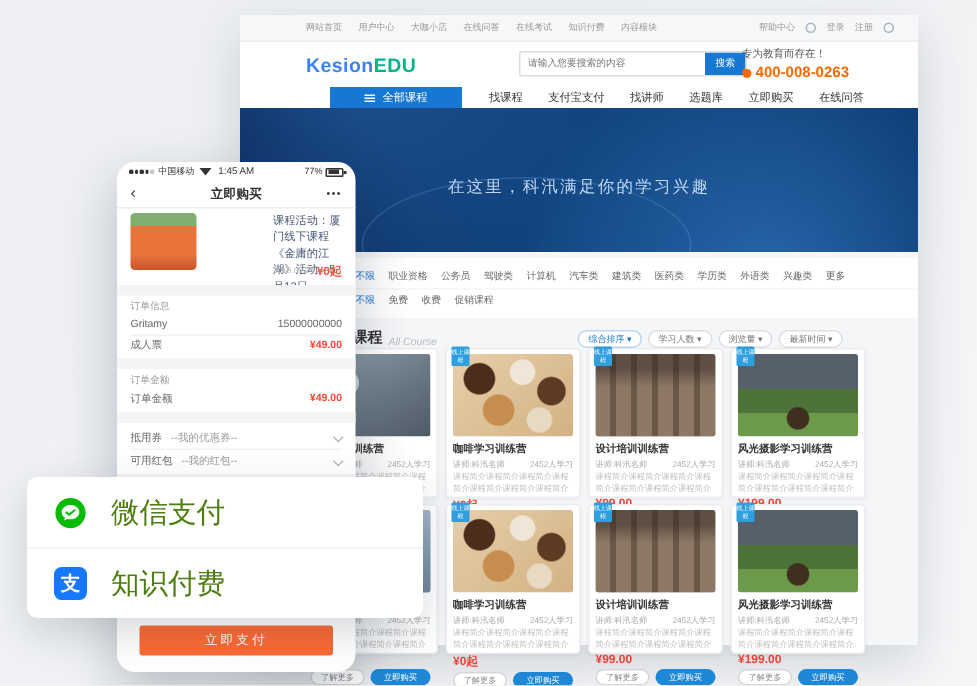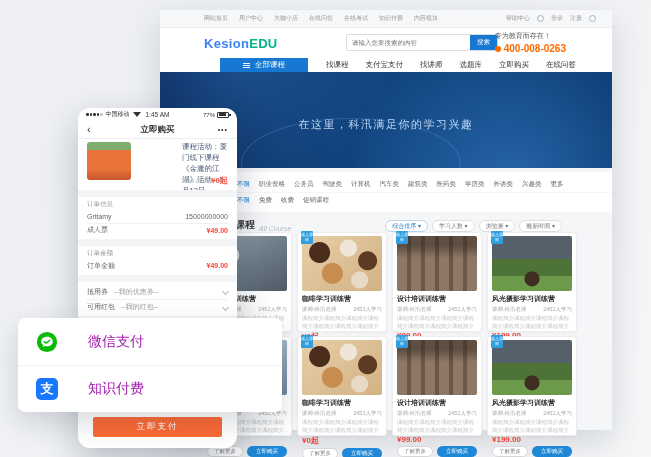--- a/index.html
+++ b/index.html
@@ -139,21 +139,21 @@
   .bline{border-top:1px solid #f1f1f3;}
   .paybtn{position:absolute;left:15px;right:15px;bottom:11px;height:20px;background:var(--pay);
           color:#fff;font-size:8.5px;display:flex;align-items:center;justify-content:center;
           border-radius:2px;cursor:pointer;letter-spacing:2px;}
 
   
   .paycard{position:absolute;left:18px;top:318px;width:264px;height:94px;background:#fff;
            border-radius:7px;box-shadow:0 10px 28px rgba(30,42,60,.18);z-index:5;}
   .payrow{position:absolute;left:0;right:0;height:47px;display:flex;align-items:center;padding:0 18px;cursor:pointer;}
   .payrow.second{top:47px;border-top:1px solid #f0f0f2;}
-  .payrow .plabel2{font-size:14px;color:#a21caf;margin-left:30px;}
+  .payrow .plabel2{font-size:19px;color:#4d7c0f;margin-left:16px;}
   .wx-ico{width:22px;height:22px;flex:none;}
   .ali-ico{width:22px;height:22px;flex:none;border-radius:5px;background:var(--alipay);
            display:flex;align-items:center;justify-content:center;color:#fff;font-size:13px;font-weight:bold;}
 </style>
 </head>
 <body>
 
 <div class="stage">
 
   <div class="desktop">

